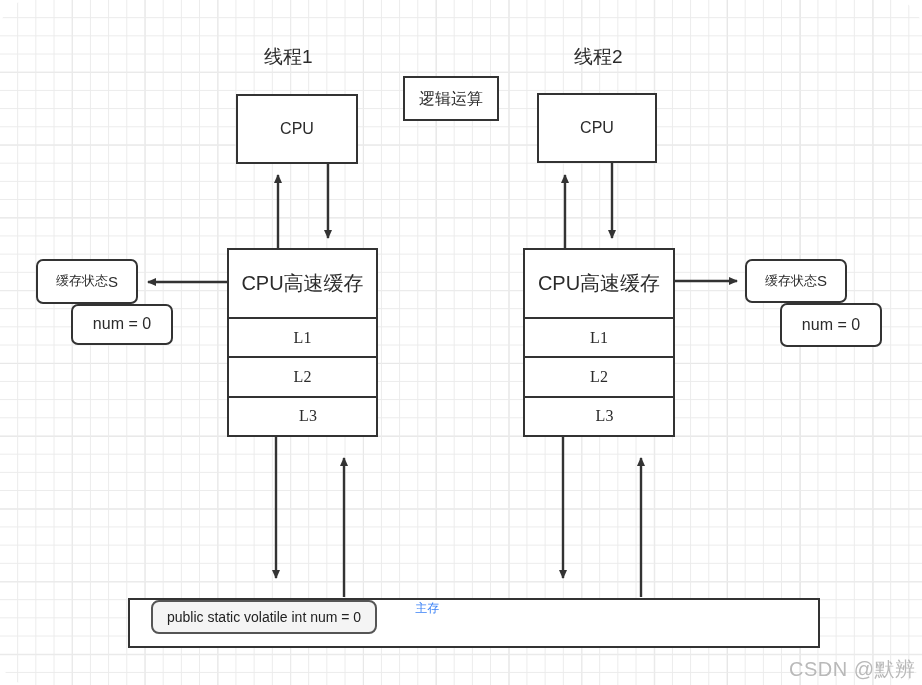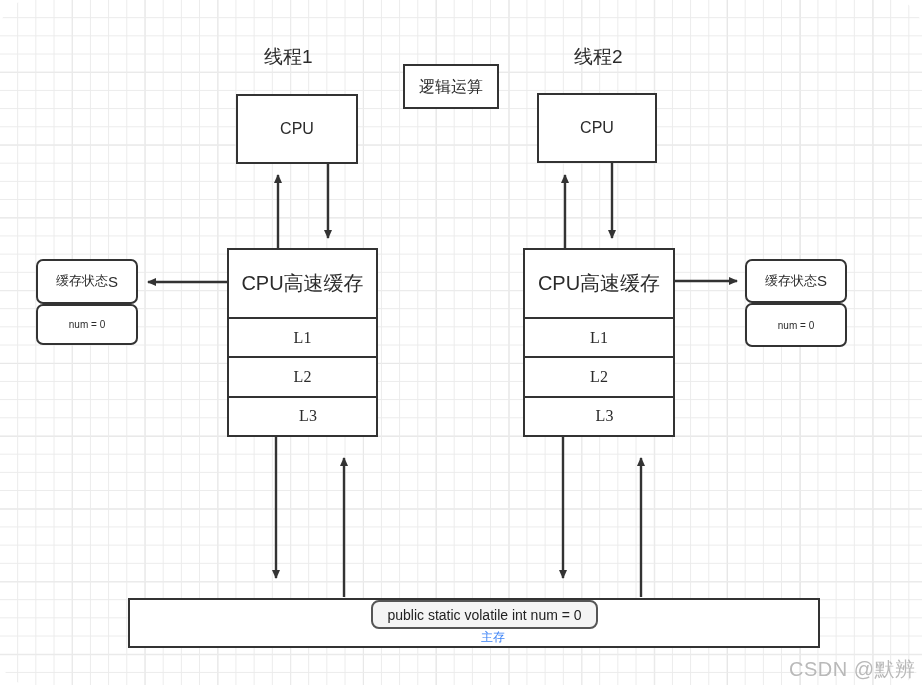--- a/index.html
+++ b/index.html
@@ -83,30 +83,29 @@
     border: 2px solid #333333;
     border-radius: 7px;
     background: #ffffff;
     display: flex;
     align-items: center;
     justify-content: center;
     font-size: 13px;
     line-height: 1.3;
   }
   .status-box .l2 { font-size: 15px; }
-  .status-box.val { font-size: 10px; }
+  .status-box.val { font-size: 16px; margin-left: 35px; }
 
   .mem-bar {
     position: absolute;
     box-sizing: border-box;
     border: 2px solid #333333;
     background: #ffffff;
     display: flex;
-    align-items: center;
-    flex-direction: column;
+    align-items: flex-start;
   }
   .code-chip {
     box-sizing: border-box;
     border: 2px solid #555555;
     border-radius: 8px;
     background: #f4f4f4;
     font-size: 14px;
     color: #222222;
     padding: 0 14px;
     height: 34px;
@@ -163,21 +162,21 @@
     <line x1="675" y1="281" x2="737" y2="281" stroke="#333333" stroke-width="2.4" marker-end="url(#ah)"></line>
 
     <line x1="563" y1="437" x2="563" y2="578" stroke="#333333" stroke-width="2.4" marker-end="url(#ah)"></line>
 
     <line x1="641" y1="597" x2="641" y2="458" stroke="#333333" stroke-width="2.4" marker-end="url(#ah)"></line>
   </svg>
 
   <div class="label-text" style="left:264px; top:44px;">线程1</div>
   <div class="label-text" style="left:574px; top:44px;">线程2</div>
 
-  <div class="node" style="left:403px; top:64px; width:96px; height:45px;">逻辑运算</div>
+  <div class="node" style="left:403px; top:76px; width:96px; height:45px;">逻辑运算</div>
 
   <div class="node" style="left:236px; top:94px; width:122px; height:70px;">CPU</div>
   <div class="node" style="left:537px; top:93px; width:120px; height:70px;">CPU</div>
 
   <div class="cache-stack" style="left:227px; top:248px; width:151px; height:189px;">
     <div class="cache-head" style="height:69px;">CPU高速缓存</div>
     <div class="cache-level">L1</div>
     <div class="cache-level">L2</div>
     <div class="cache-level last">L3</div>
   </div>

